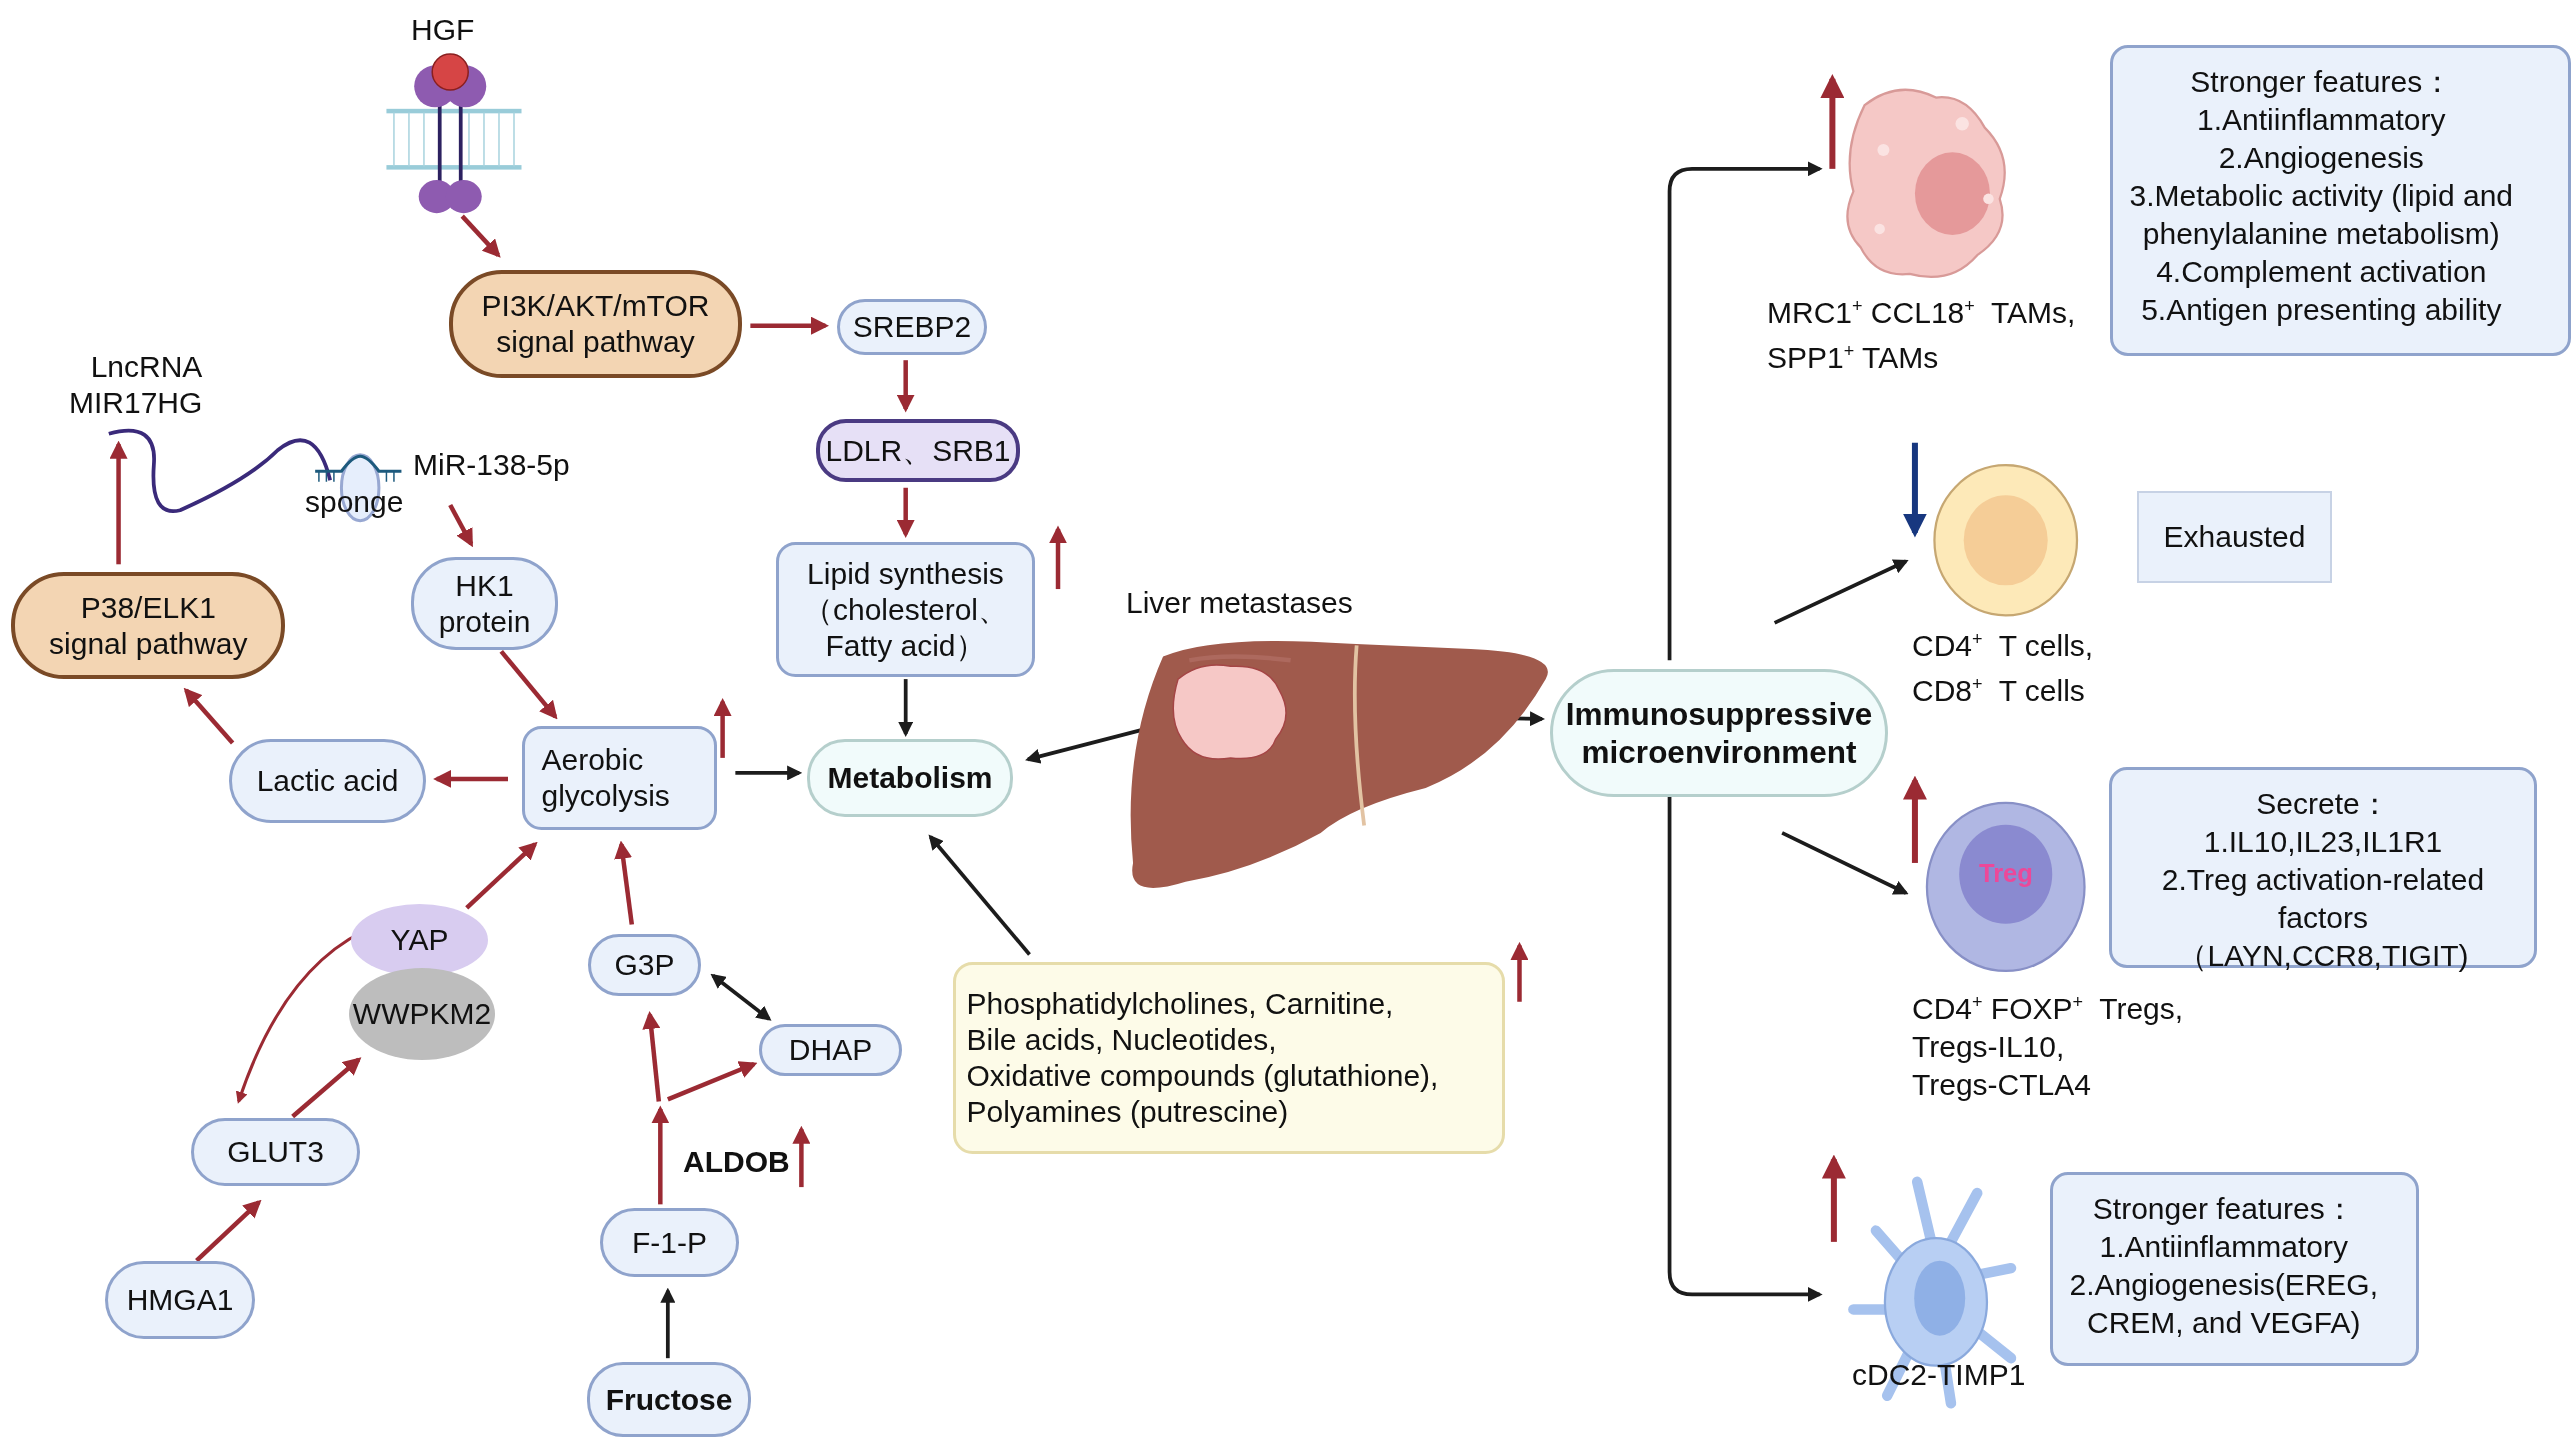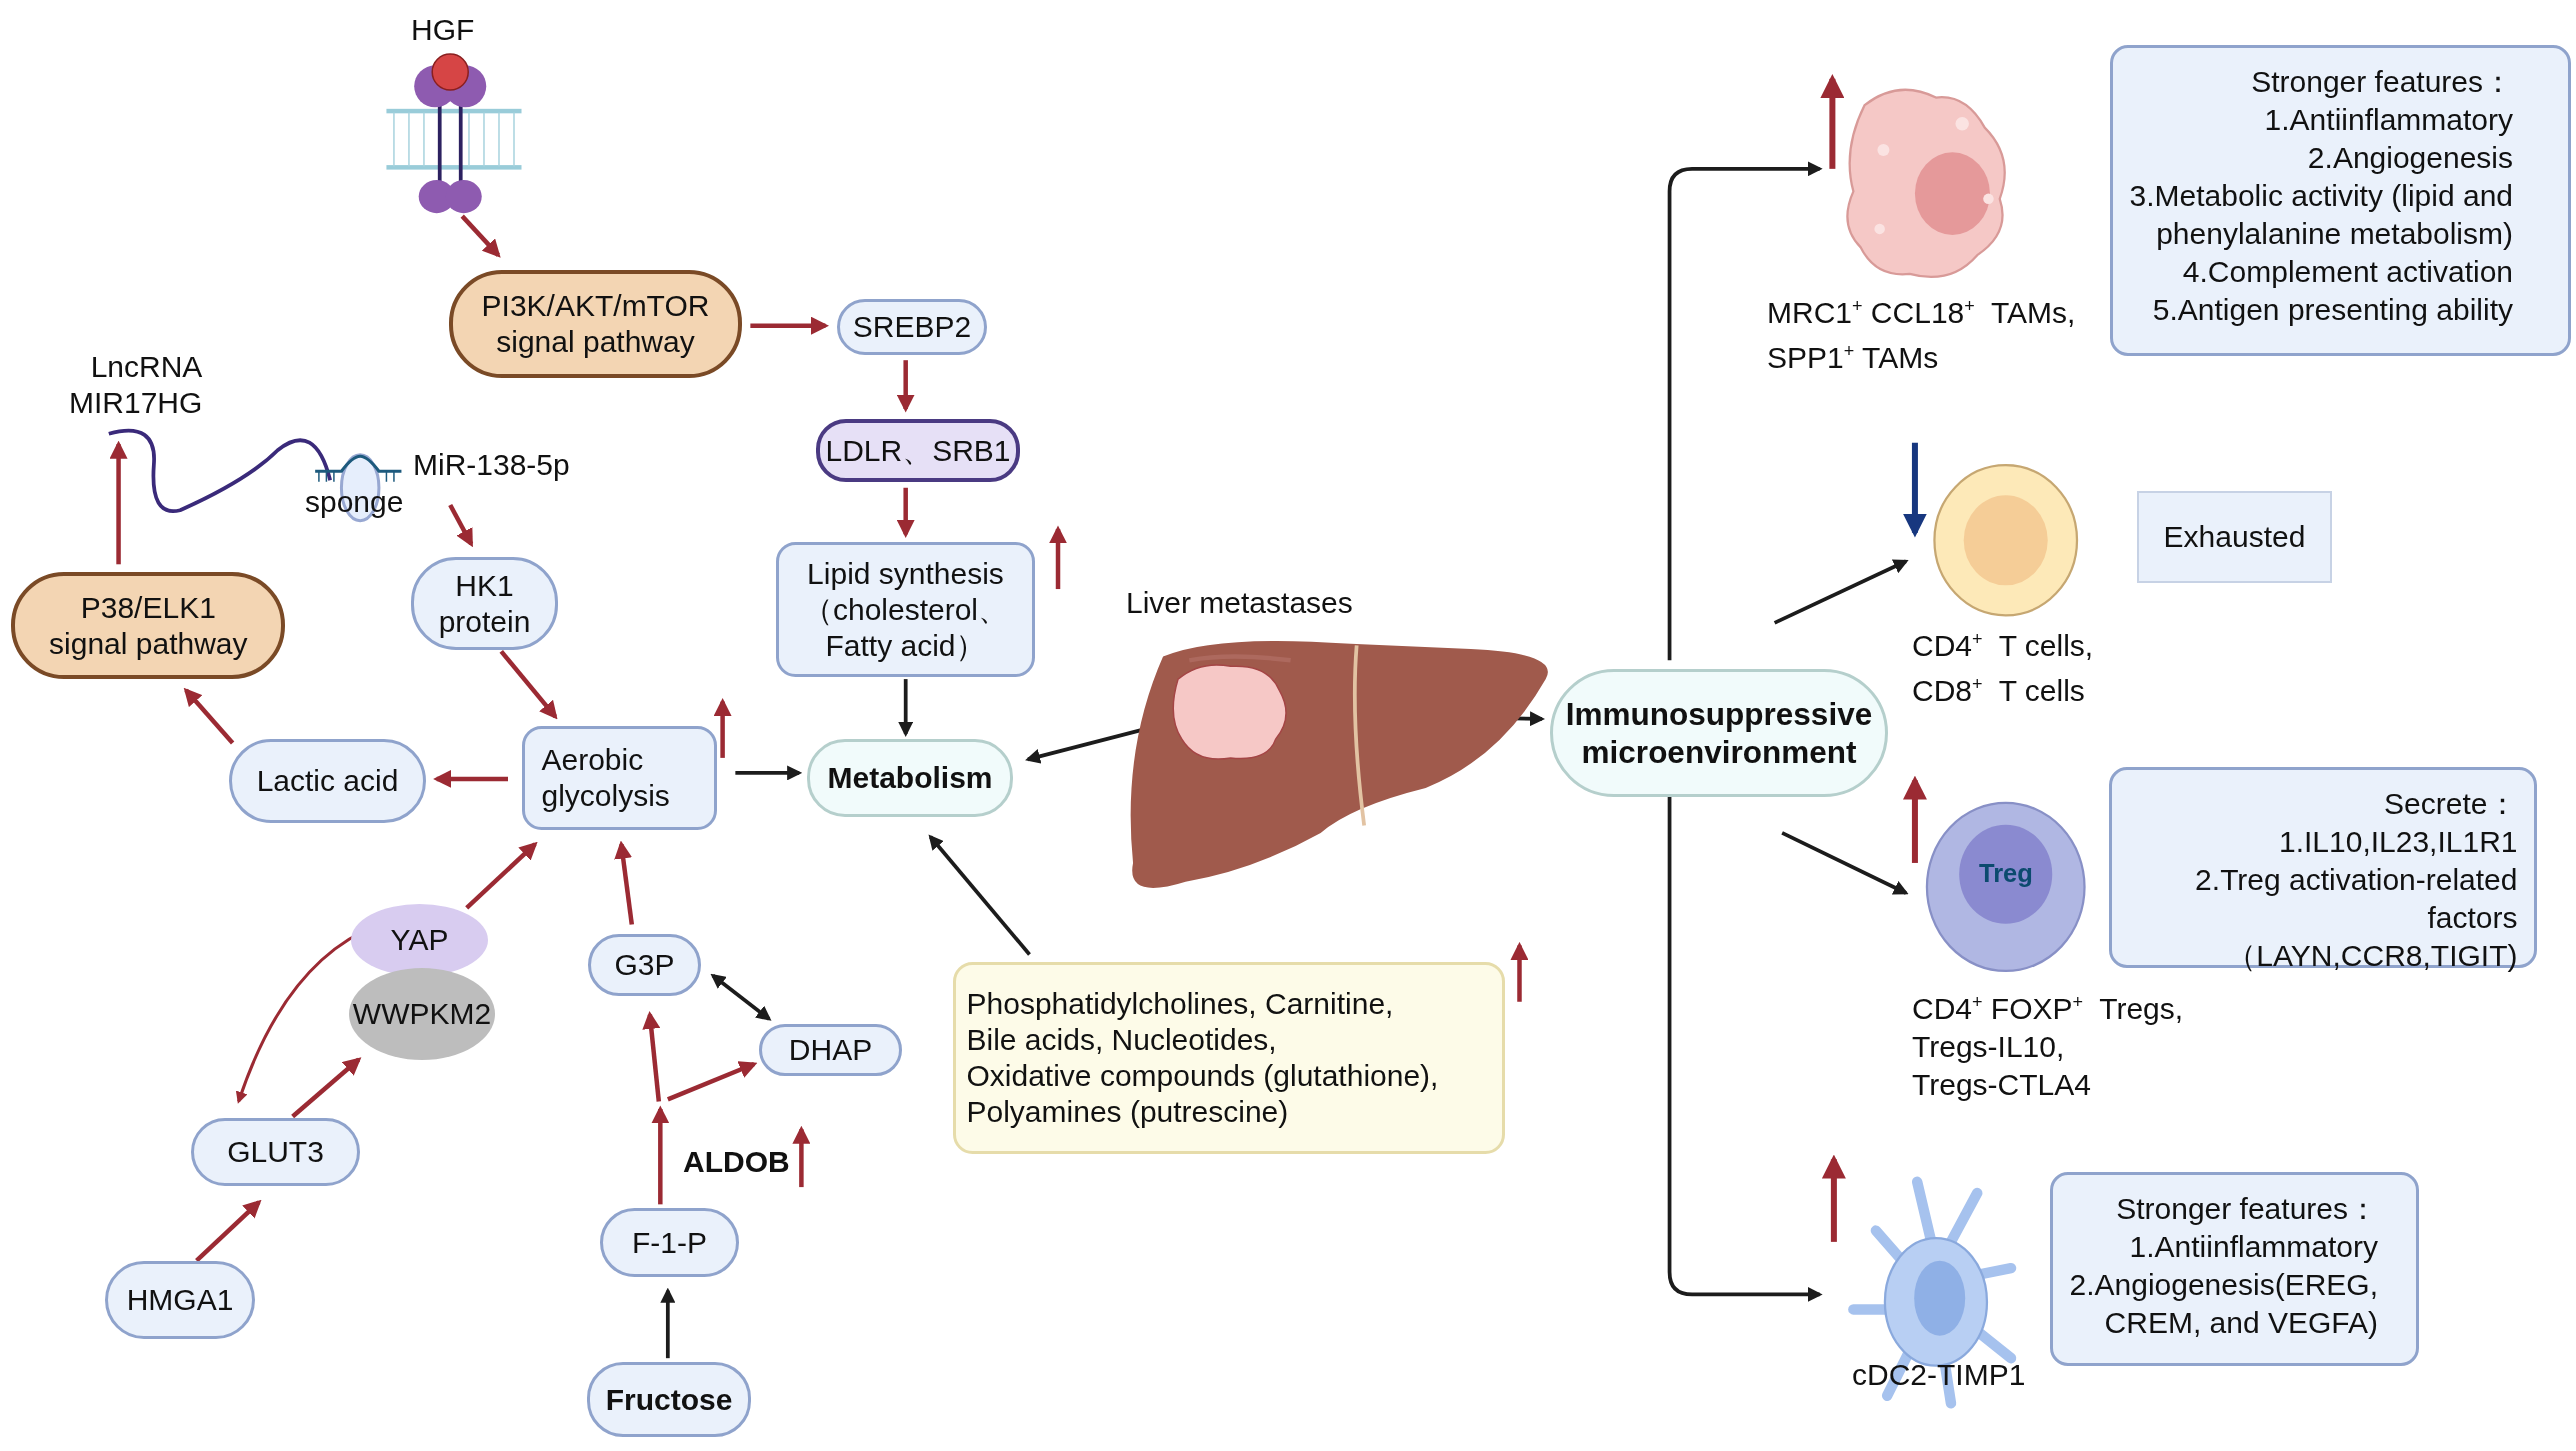--- a/index.html
+++ b/index.html
@@ -5,21 +5,21 @@
   html,body{margin:0;padding:0;background:#fff;}
   body{width:2576px;height:1452px;position:relative;overflow:hidden;font-family:"Liberation Sans",sans-serif;color:#111;}
   svg#links{position:absolute;left:0;top:0;width:2576px;height:1452px;}
   .node{position:absolute;box-sizing:border-box;display:flex;align-items:center;justify-content:center;text-align:center;font-size:30px;line-height:36px;}
   .pill{border:3.8px solid #8fa3cc;background:#eaf1fb;border-radius:36px;}
   .rbox{border:3.8px solid #8fa3cc;background:#eaf1fb;border-radius:19.5px;}
   .orange{border:4.5px solid #7a4a26;background:#f3d5b3;border-radius:53px;}
   .purple{border:4.5px solid #4a3a82;background:#e6e0f6;border-radius:30px;}
   .mint{border:3.8px solid #b5cfcc;background:#f1fbfb;border-radius:38px;}
   .yellow{border:3.8px solid #e6dcaa;background:#fdfbe8;border-radius:19.5px;justify-content:flex-start;text-align:left;}
-  .info{border:3px solid #8fa3cc;background:#eaf1fb;border-radius:18px;justify-content:flex-start;align-items:flex-start;text-align:right;padding:15px 16.5px;font-size:30px;line-height:38px;}
+  .info{border:3px solid #8fa3cc;background:#eaf1fb;border-radius:18px;justify-content:flex-start;align-items:flex-start;text-align:center;padding:15px 16.5px;font-size:30px;line-height:38px;}
   .bold{font-weight:bold;}
   .label{position:absolute;font-size:30px;line-height:36px;white-space:pre;}
   .ml{white-space:pre-line;}
   sup{font-size:18px;}
 </style>
 </head>
 <body>
 
 <svg id="links" viewBox="0 0 3433 1935">
   <defs>
@@ -209,21 +209,21 @@
 1.Antiinflammatory
 2.Angiogenesis
 3.Metabolic activity (lipid and
 phenylalanine metabolism)
 4.Complement activation
 5.Antigen presenting ability</div>
 
 <div class="label" style="left:1912px;top:620px;line-height:38px;"><span>CD4</span><sup>+</sup><span>  T cells,</span><br><span>CD8</span><sup>+</sup><span>  T cells</span></div>
 <div class="node" style="left:2110px;top:491px;width:195px;height:92px;border:2.3px solid #c7d2e5;background:#eaf1fb;margin-left:27px;">Exhausted</div>
 
-<div class="label bold" style="left:1979px;top:855px;color:#0c4a6e;font-size:25.5px;">Treg</div>
+<div class="label bold" style="left:1979px;top:855px;color:#ec4899;font-size:25.5px;">Treg</div>
 <div class="label" style="left:1912px;top:983px;line-height:38px;"><span>CD4</span><sup>+</sup><span> FOXP</span><sup>+</sup><span>  Tregs,</span><br><span>Tregs-IL10,</span><br><span>Tregs-CTLA4</span></div>
 <div class="node info ml" style="left:2109px;top:767px;width:428px;height:201px;">Secrete：
 1.IL10,IL23,IL1R1
 2.Treg activation-related
 factors （LAYN,CCR8,TIGIT)</div>
 
 <div class="label" style="left:1852px;top:1357px;">cDC2-TIMP1</div>
 <div class="node info ml" style="left:2050px;top:1172px;width:369px;height:194px;">Stronger features：
 1.Antiinflammatory
 2.Angiogenesis(EREG,

